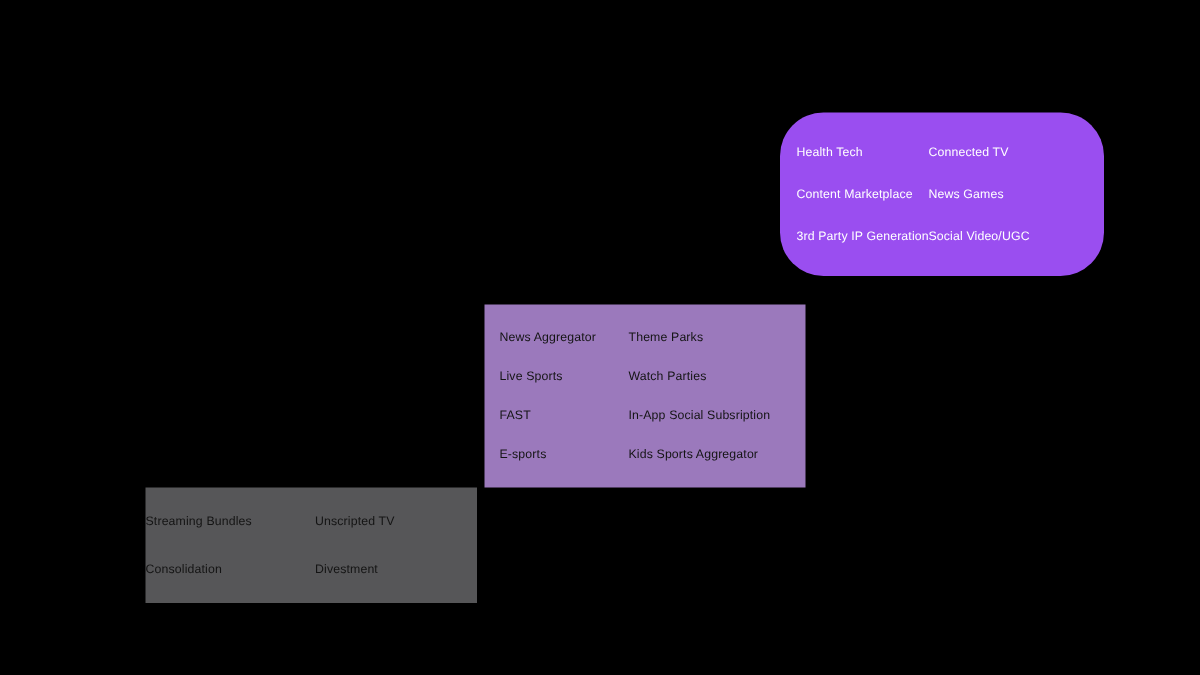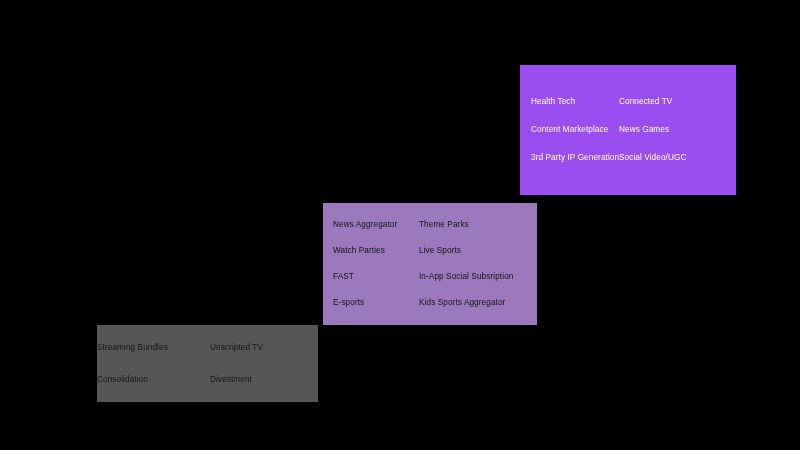--- a/index.html
+++ b/index.html
@@ -18,31 +18,32 @@
   }
   .panel {
     position: absolute;
     box-sizing: border-box;
     display: grid;
     align-content: center;
   }
   
   #panel-top {
     left: 520px;
-    top: 65px;
+    top: 75px;
     width: 216px;
-    height: 130px;
+    height: 109px;
     background: #9a4ef0;
     grid-template-columns: 88px 1fr;
     grid-auto-rows: 28px;
     padding-left: 11px;
     padding-right: 6px;
     color: #ffffff;
     font-size: 8.2px;
     letter-spacing: 0.1px;
+    border-radius: 29px;
   }
   
   #panel-middle {
     left: 311px;
     top: 203px;
     width: 214px;
     height: 122px;
     background: #9b79bc;
     grid-template-columns: 86px 1fr;
     grid-auto-rows: 26px;
@@ -85,22 +86,22 @@
     <div class="cell">Connected TV</div>
     <div class="cell">Content Marketplace</div>
     <div class="cell">News Games</div>
     <div class="cell">3rd Party IP Generation</div>
     <div class="cell">Social Video/UGC</div>
   </div>
 
   <div class="panel" id="panel-middle">
     <div class="cell">News Aggregator</div>
     <div class="cell">Theme Parks</div>
+    <div class="cell">Live Sports</div>
     <div class="cell">Watch Parties</div>
-    <div class="cell">Live Sports</div>
     <div class="cell">FAST</div>
     <div class="cell">In-App Social Subsription</div>
     <div class="cell">E-sports</div>
     <div class="cell">Kids Sports Aggregator</div>
   </div>
 
   <div class="panel" id="panel-bottom">
     <div class="cell">Streaming Bundles</div>
     <div class="cell">Unscripted TV</div>
     <div class="cell">Consolidation</div>

